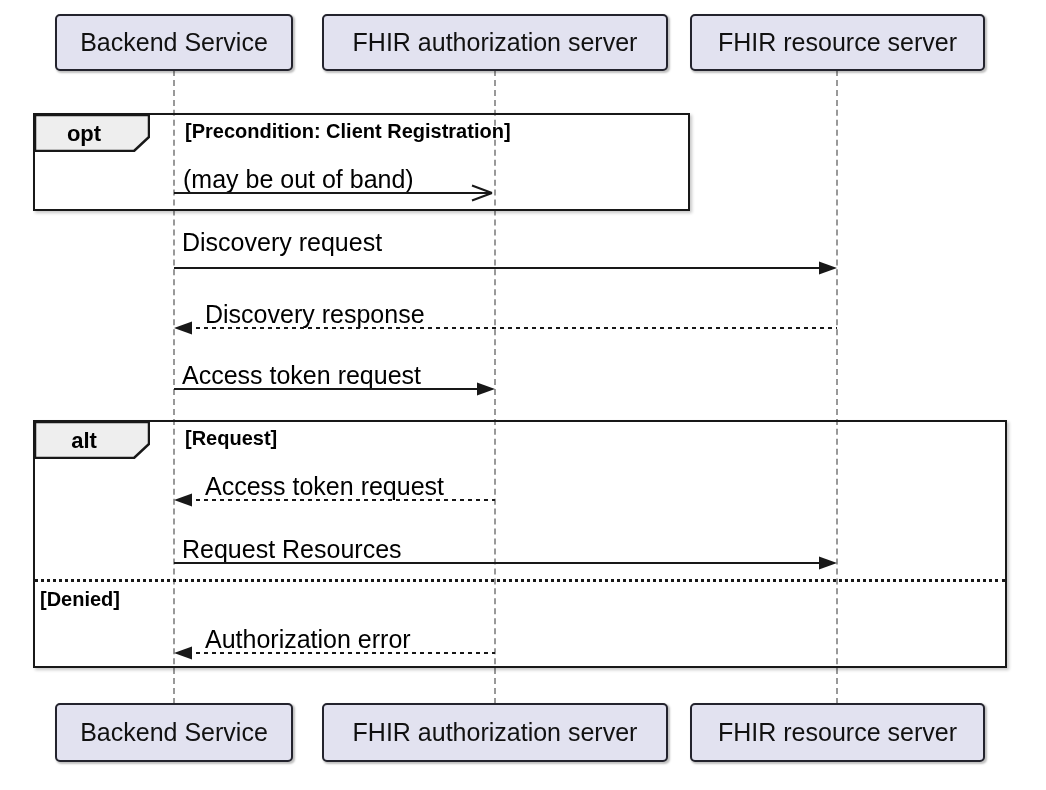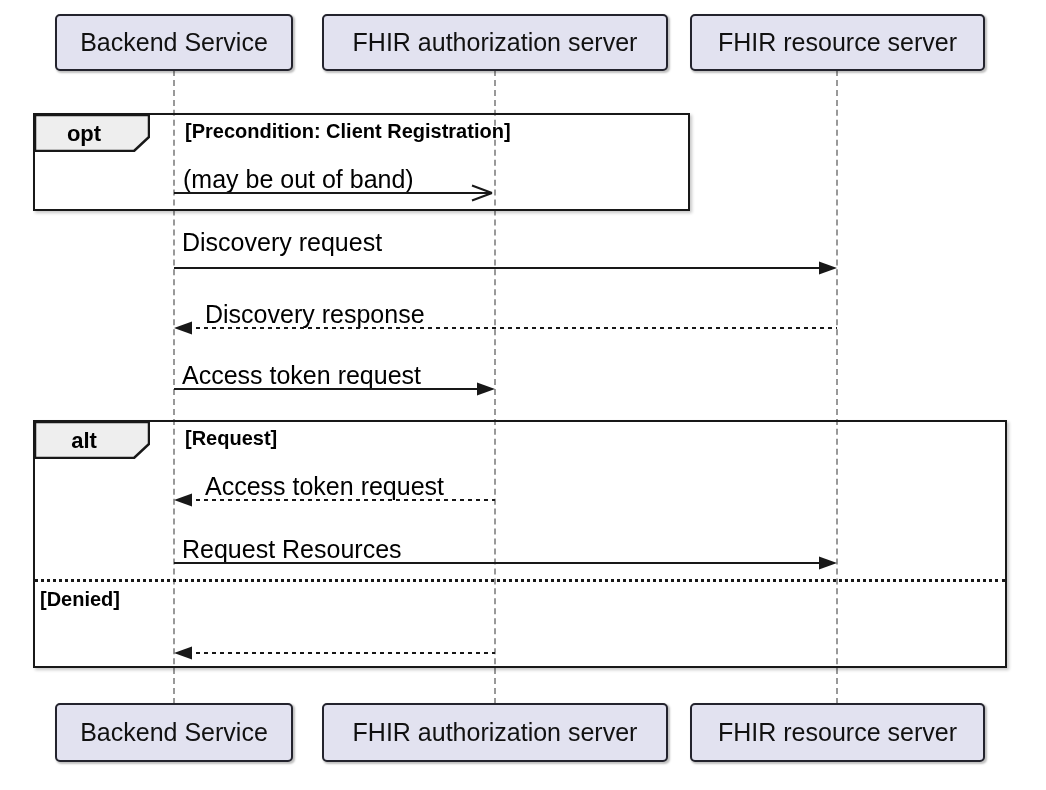--- a/index.html
+++ b/index.html
@@ -119,20 +119,21 @@
 
   <div class="msg-label" style="left:182px;top:535px;">Request Resources</div>
   <svg class="arrow" style="left:174px;top:553px;width:663px;" width="663" height="20" viewBox="0 0 663 20">
     <line x1="0" y1="10" x2="649" y2="10" stroke="currentColor" stroke-width="2"></line>
     <polygon points="663,10 645,3.5 645,16.5" fill="currentColor"></polygon>
   </svg>
 
   <div class="divider" style="left:34px;top:579px;width:972px;"></div>
   <div class="guard" style="left:40px;top:588px;">[Denied]</div>
 
+  <div class="msg-label" style="left:205px;top:625px;">Authorization error</div>
   <svg class="arrow" style="left:174px;top:643px;width:321px;" width="321" height="20" viewBox="0 0 321 20">
     <line x1="14" y1="10" x2="321" y2="10" stroke="currentColor" stroke-width="2" stroke-dasharray="4,4"></line>
     <polygon points="0,10 18,3.5 18,16.5" fill="currentColor"></polygon>
   </svg>
 
   <div class="participant" style="left:55px;top:703px;width:238px;height:59px;">
     <span>Backend Service</span>
   </div>
   <div class="participant" style="left:322px;top:703px;width:346px;height:59px;">
     <span>FHIR authorization server</span>

